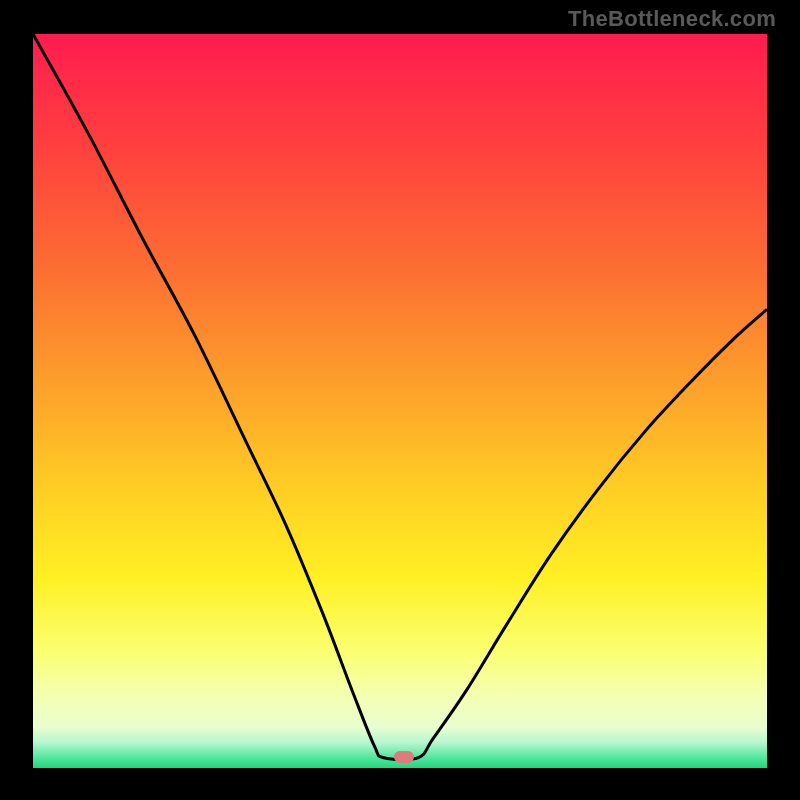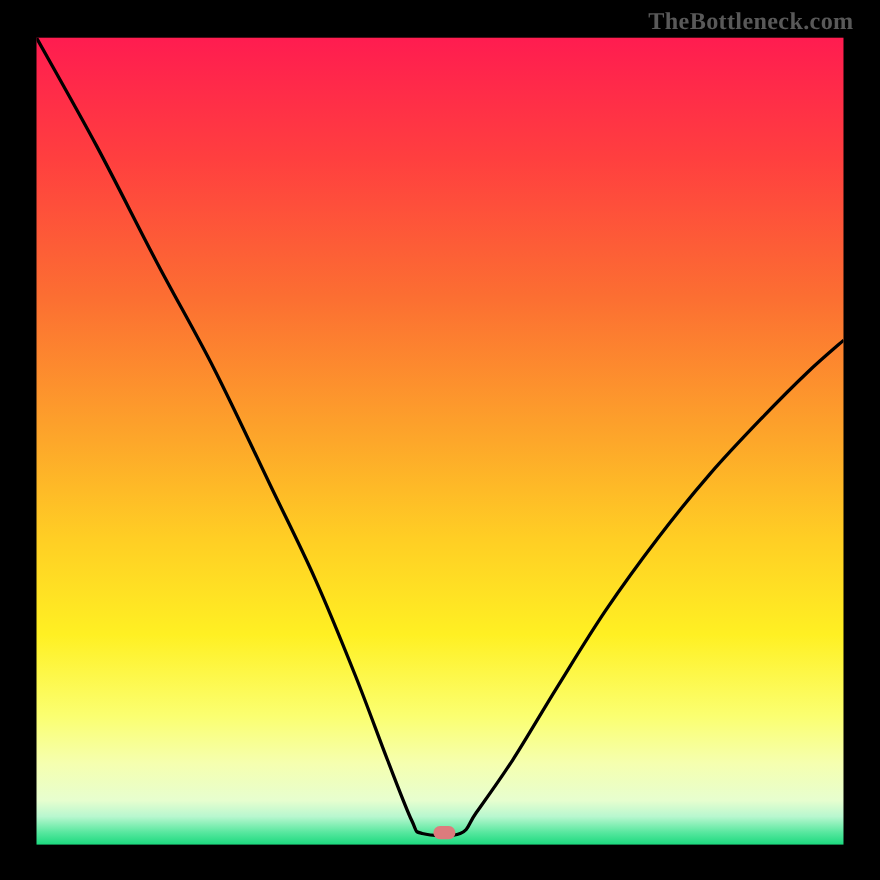--- a/index.html
+++ b/index.html
@@ -13,21 +13,21 @@
   .frame {
     position: relative;
     width: 800px;
     height: 800px;
     background: #000;
   }
   .watermark {
     position: absolute;
     top: 6px;
     right: 24px;
-    font-family: Liberation Serif, serif;
+    font-family: Liberation Sans, sans-serif;
     font-size: 22px;
     font-weight: bold;
     color: #595959;
     letter-spacing: 0.3px;
     z-index: 20;
   }
   .plot {
     position: absolute;
     left: 33px;
     top: 34px;

